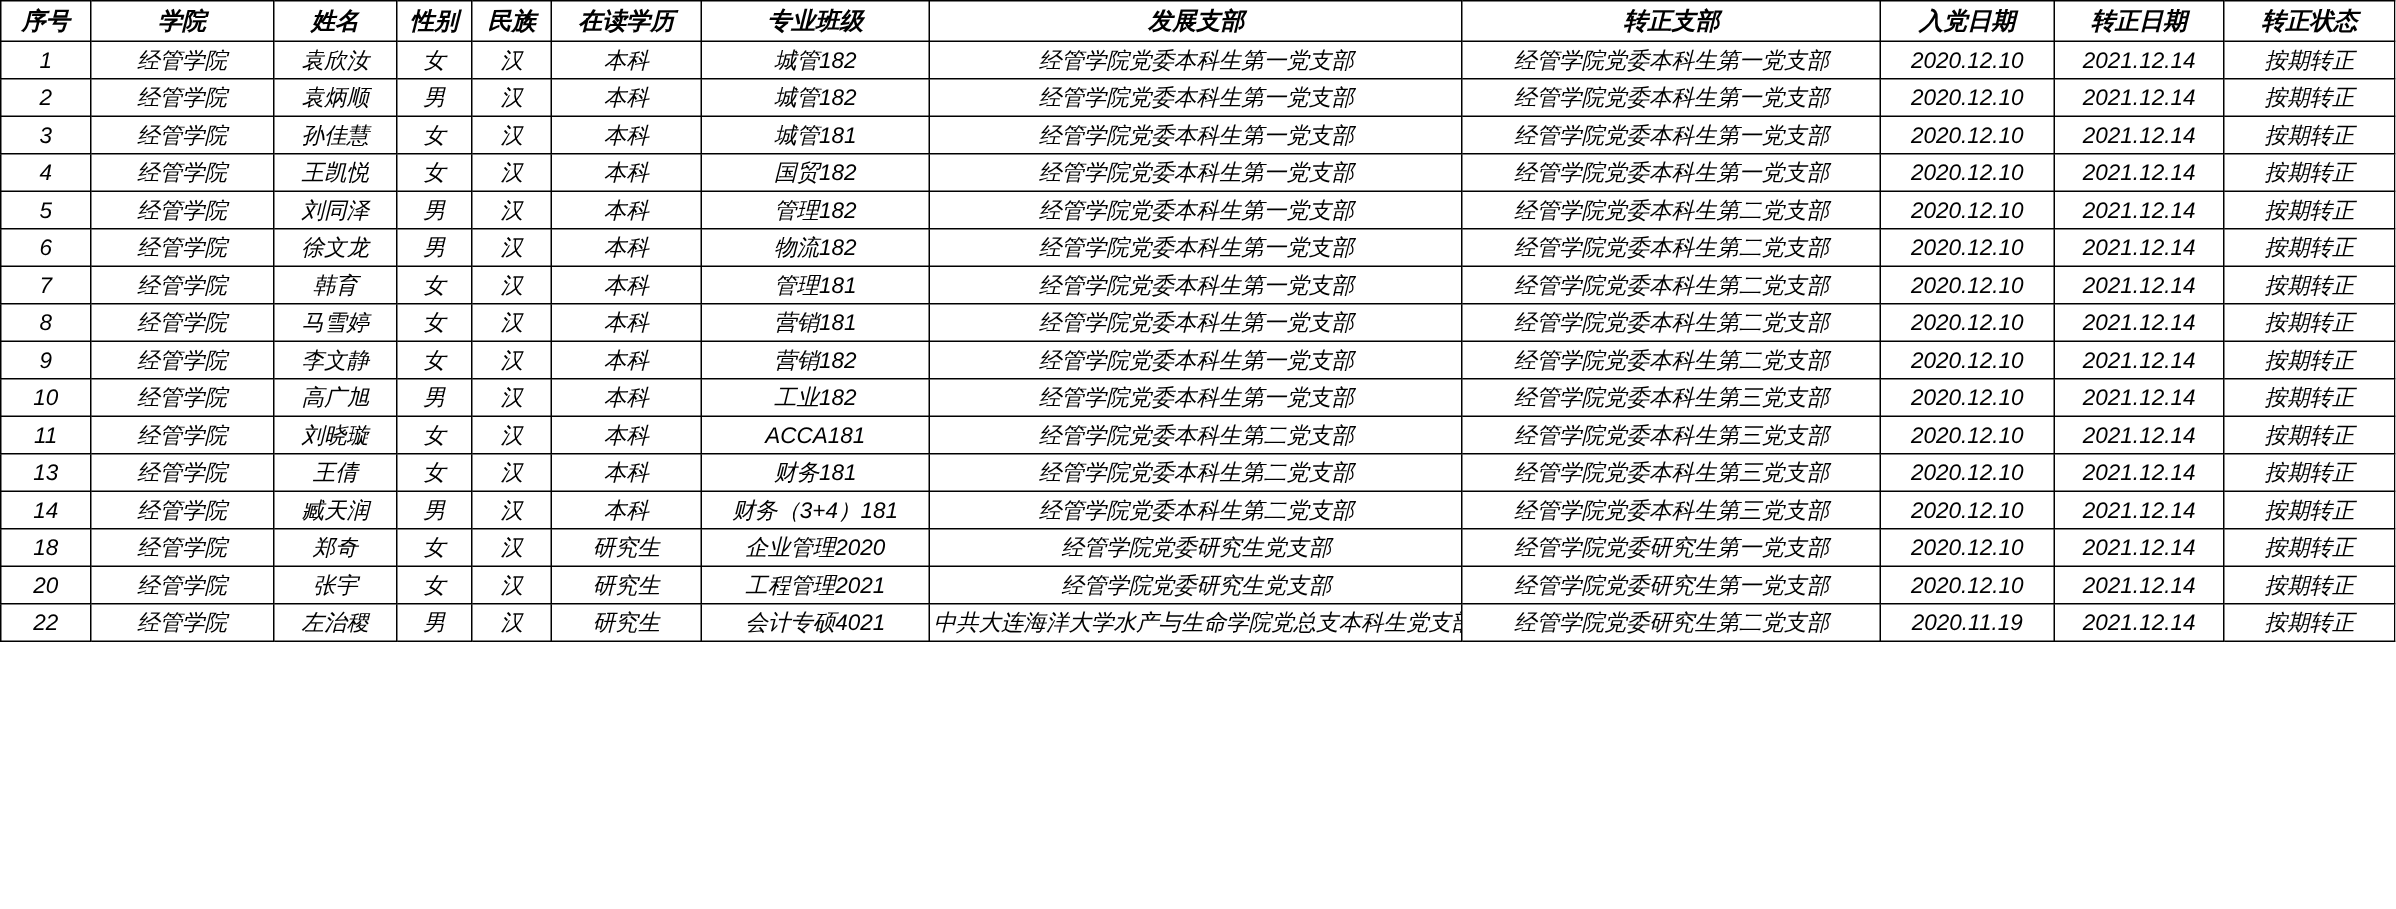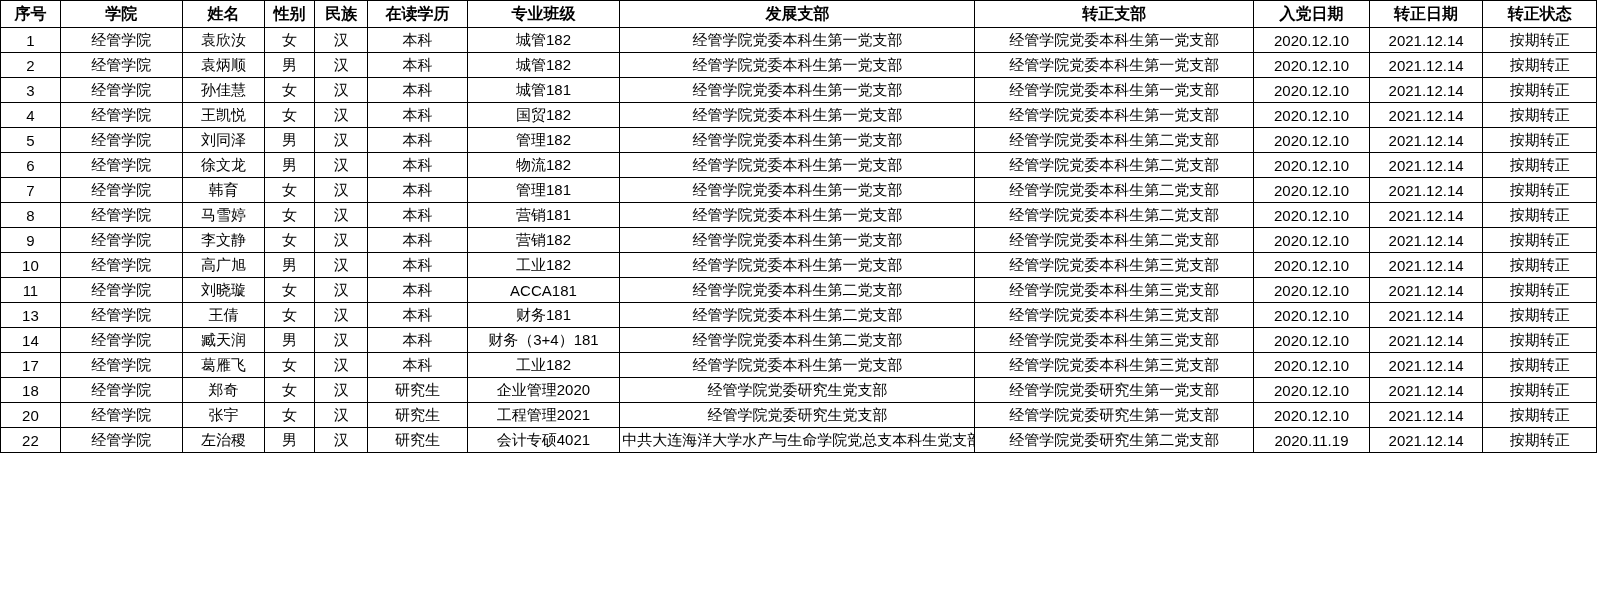--- a/index.html
+++ b/index.html
@@ -11,20 +11,21 @@
     font-family: "Liberation Sans", "DejaVu Sans", sans-serif;
     width: 1597px;
     height: 606px;
     overflow: hidden;
   }
   table.roster {
     border-collapse: collapse;
     table-layout: fixed;
     width: 1597px;
     background: #ffffff;
+    font-style: italic;
   }
   table.roster th,
   table.roster td {
     border: 1px solid #000000;
     text-align: center;
     vertical-align: middle;
     font-size: 15px;
     color: #000000;
     height: 24px;
     padding: 0 2px;
@@ -261,34 +262,20 @@
         <td>汉</td>
         <td>本科</td>
         <td>财务（3+4）181</td>
         <td>经管学院党委本科生第二党支部</td>
         <td>经管学院党委本科生第三党支部</td>
         <td>2020.12.10</td>
         <td>2021.12.14</td>
         <td>按期转正</td>
       </tr>
       <tr>
-        <td>17</td>
-        <td>经管学院</td>
-        <td>葛雁飞</td>
-        <td>女</td>
-        <td>汉</td>
-        <td>本科</td>
-        <td>工业182</td>
-        <td>经管学院党委本科生第一党支部</td>
-        <td>经管学院党委本科生第三党支部</td>
-        <td>2020.12.10</td>
-        <td>2021.12.14</td>
-        <td>按期转正</td>
-      </tr>
-      <tr>
         <td>18</td>
         <td>经管学院</td>
         <td>郑奇</td>
         <td>女</td>
         <td>汉</td>
         <td>研究生</td>
         <td>企业管理2020</td>
         <td>经管学院党委研究生党支部</td>
         <td>经管学院党委研究生第一党支部</td>
         <td>2020.12.10</td>

